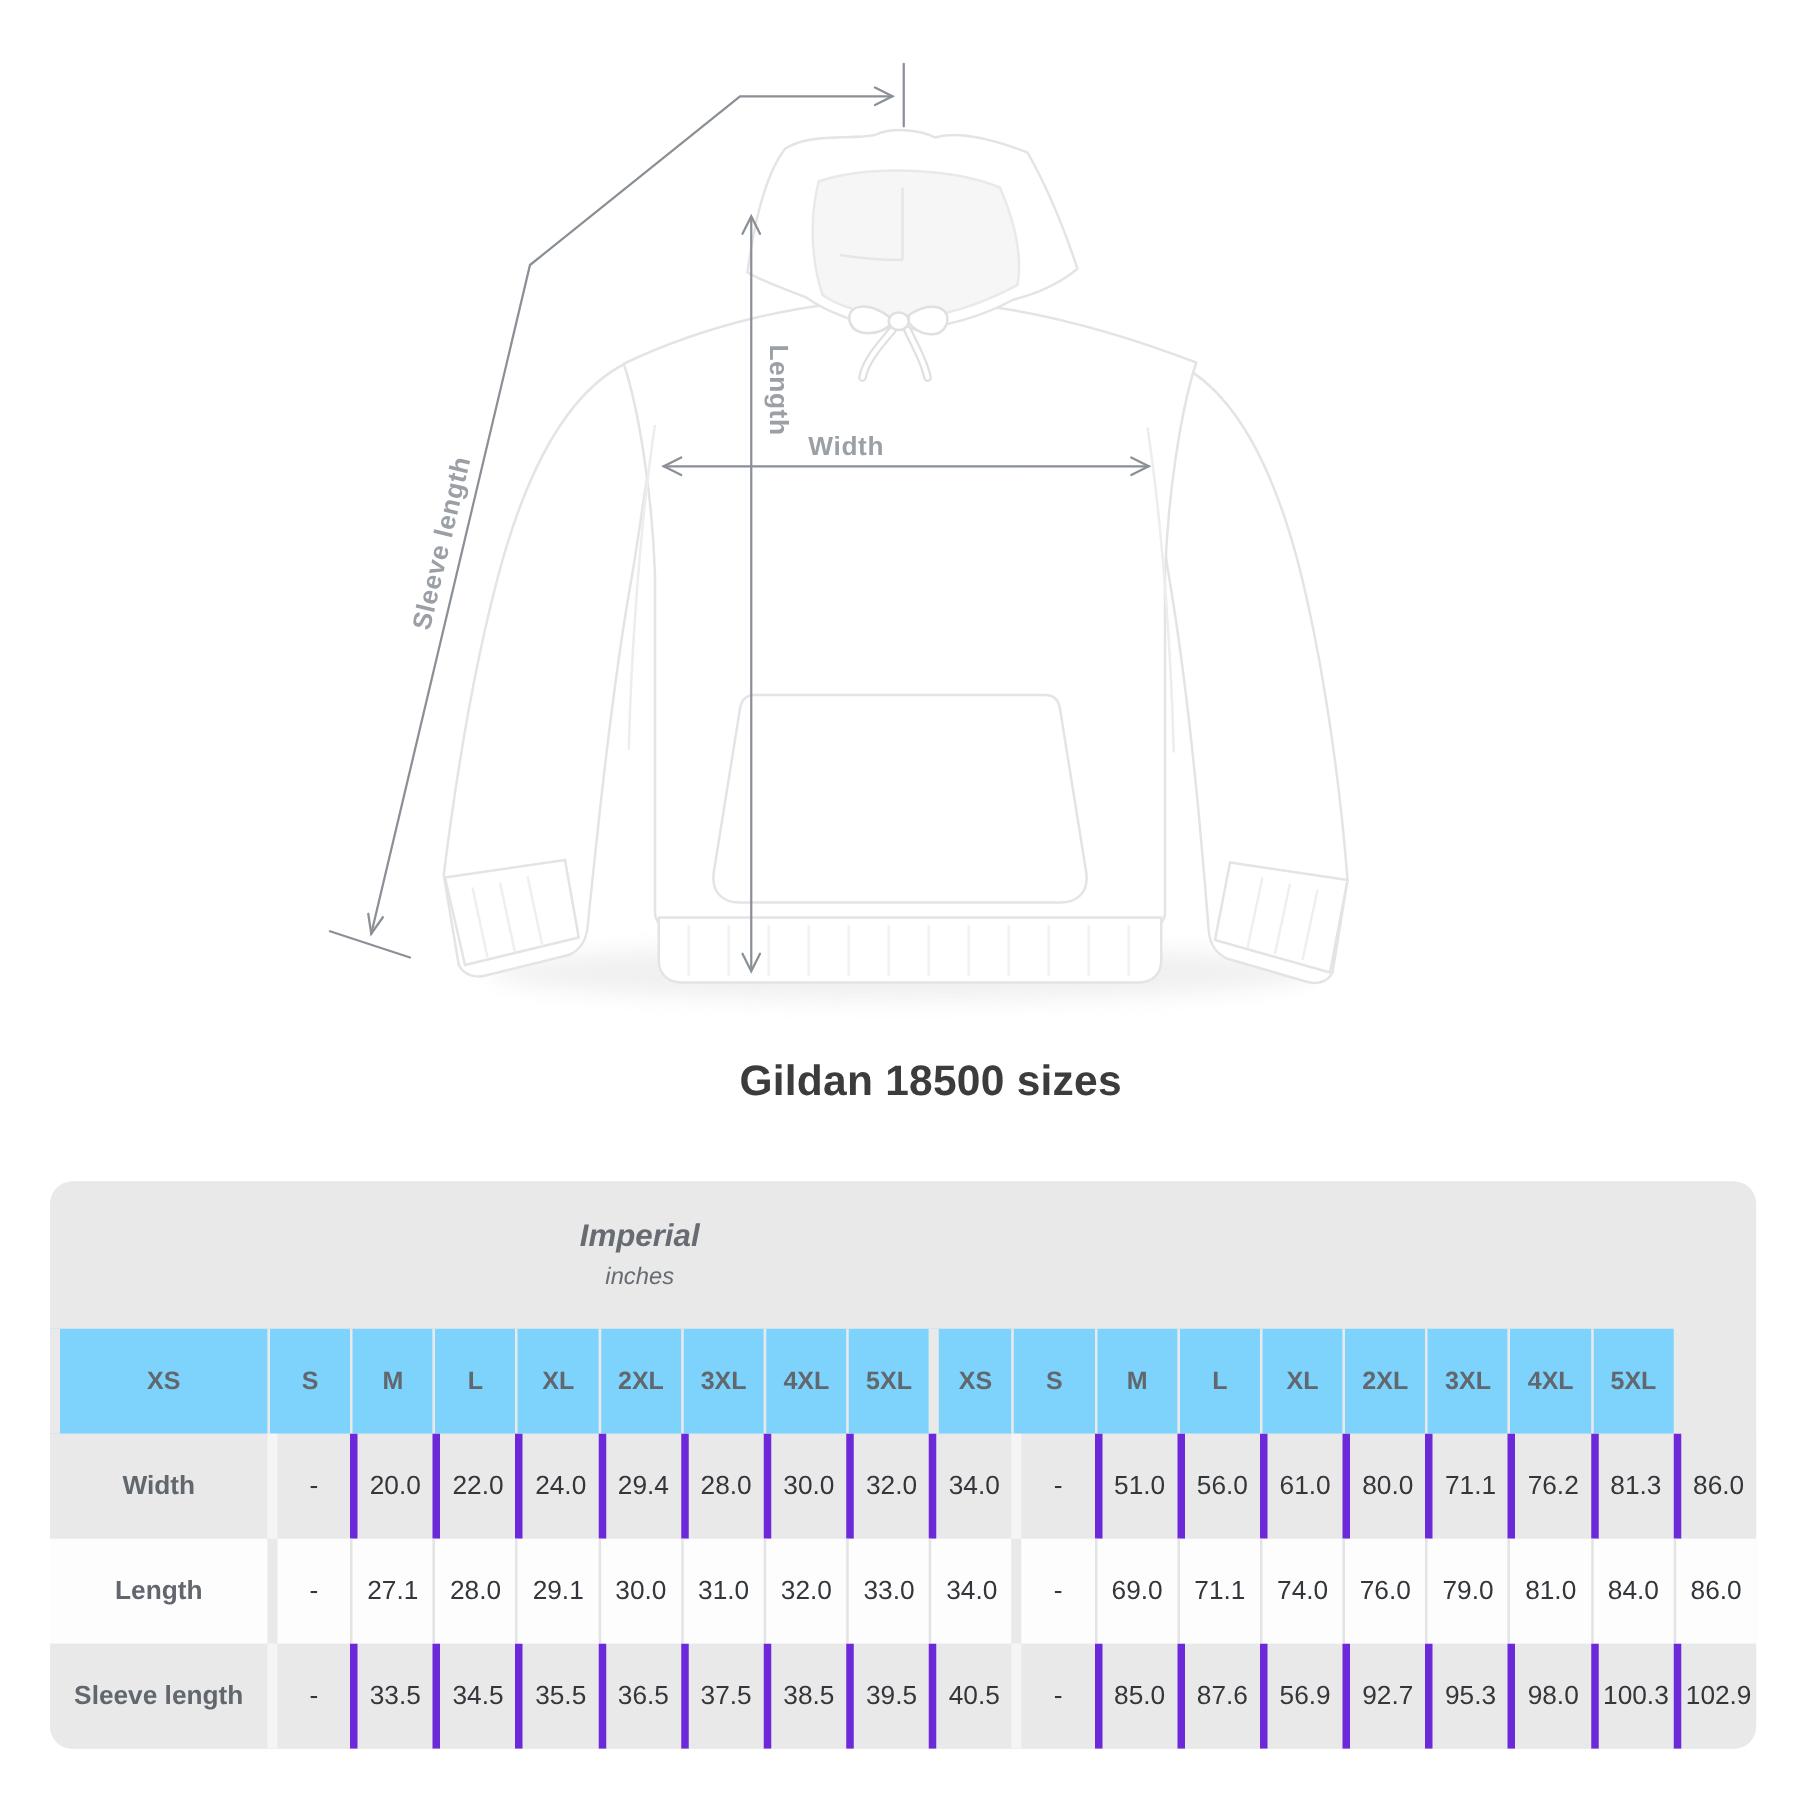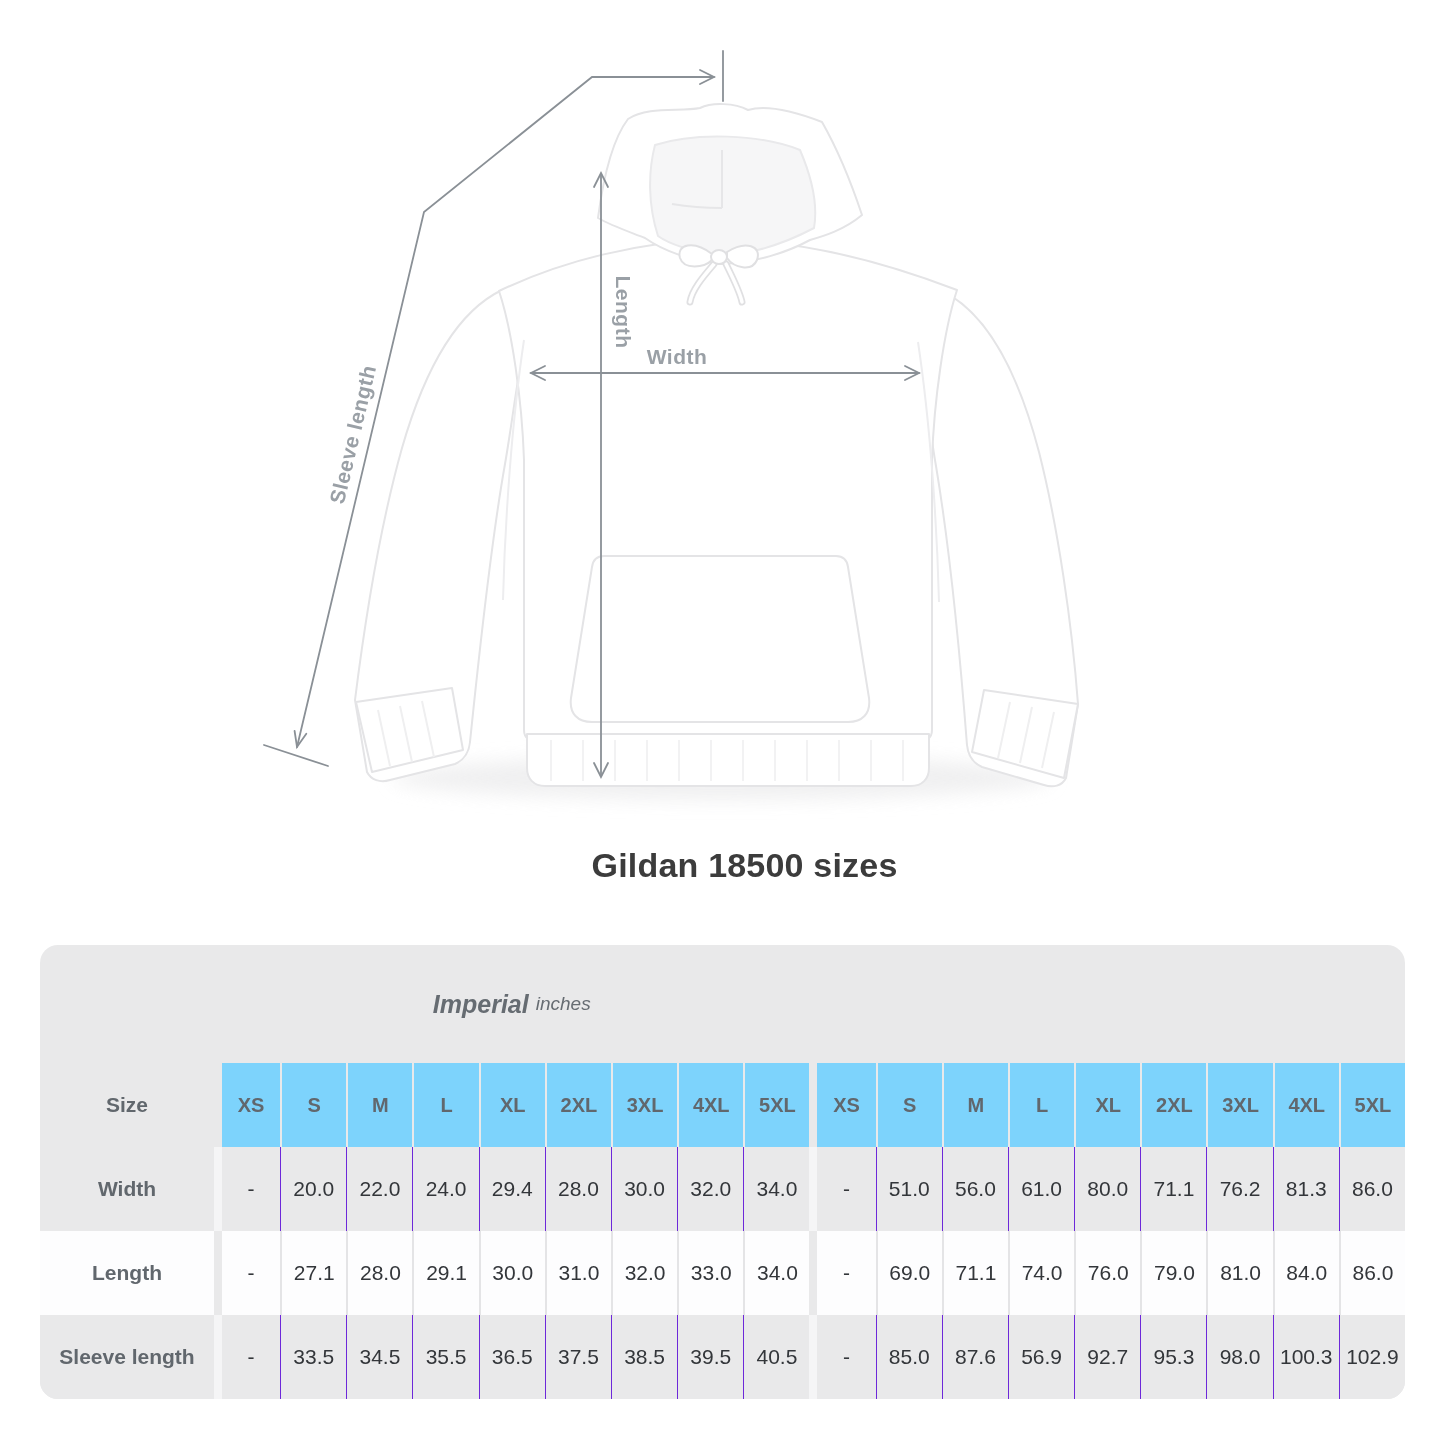--- a/index.html
+++ b/index.html
@@ -20,38 +20,38 @@
   }
 
   .size-table{
     position:absolute;left:40px;top:945px;width:1365px;height:454px;
     background:#e9e9ea;border-radius:18px;overflow:hidden;
   }
   .group-row{
     display:grid;grid-template-columns:174px repeat(18,1fr);height:118px;
   }
   .group{
-    display:flex;flex-direction:row;align-items:center;justify-content:center;gap:7px;
+    display:flex;flex-direction:column;align-items:center;justify-content:center;gap:7px;
     color:#666c72;
   }
   .group-imperial{grid-column:2 / 11;}
   .group-metric{grid-column:11 / 20;}
   .g-name{font-size:25px;font-weight:bold;font-style:italic;}
   .g-unit{font-size:19px;font-style:italic;}
 
   .t-row{display:grid;grid-template-columns:174px repeat(18,1fr);height:84px;}
   .cell{display:flex;align-items:center;justify-content:center;}
   .label{font-weight:bold;font-size:21px;color:#61676d;}
   .t-row.header .dcell{background:#7dd3fc;border-left:2px solid #e9e9ea;font-weight:bold;font-size:20px;color:#61676d;}
   .t-row.header .dcell.sep-left{border-left:8px solid #e9e9ea;}
   .t-row.header .label{background:transparent;}
   .t-row.white .dcell{background:#fdfdfe;border-left:2px solid #e4e4e6;font-size:21px;color:#33363a;}
   .t-row.white .dcell.sep-left{border-left:8px solid #e9e9ea;}
   .t-row.white .label{background:#fdfdfe;}
-  .t-row.gray .dcell{background:#e9e9ea;border-left:1px solid #6d28d9;font-size:21px;color:#33363a;}
+  .t-row.gray .dcell{background:#e9e9ea;border-left:6px solid #6d28d9;font-size:21px;color:#33363a;}
   .t-row.gray .dcell.sep-left{border-left:8px solid #f5f5f6;}
   .t-row.gray .label{background:#e9e9ea;}
 </style>
 </head>
 <body>
 
 <div class="page">
 
   <svg class="diagram-svg" width="1445" height="830" viewBox="0 0 1445 830">
     <defs>
@@ -143,21 +143,20 @@
   <div class="size-table">
     <div class="group-row">
       <div class="cell"></div>
       <div class="group group-imperial">
         <div class="g-name">Imperial</div>
         <div class="g-unit">inches</div>
       </div>
     </div>
 
     <div class="t-row header">
-      <div class="cell label">Size</div>
     <div class="cell dcell sep-left">XS</div>
         <div class="cell dcell">S</div>
         <div class="cell dcell">M</div>
         <div class="cell dcell">L</div>
         <div class="cell dcell">XL</div>
         <div class="cell dcell">2XL</div>
         <div class="cell dcell">3XL</div>
         <div class="cell dcell">4XL</div>
         <div class="cell dcell">5XL</div>
         <div class="cell dcell sep-left">XS</div>

